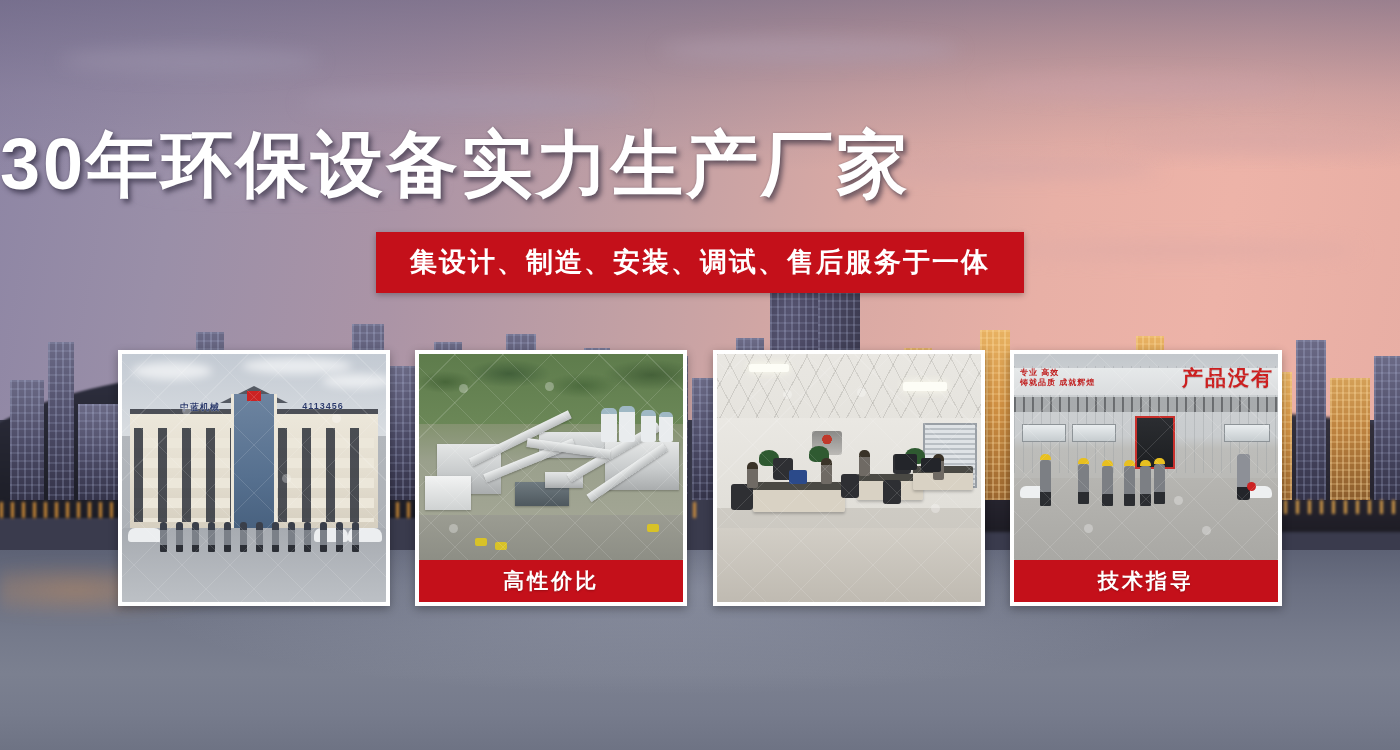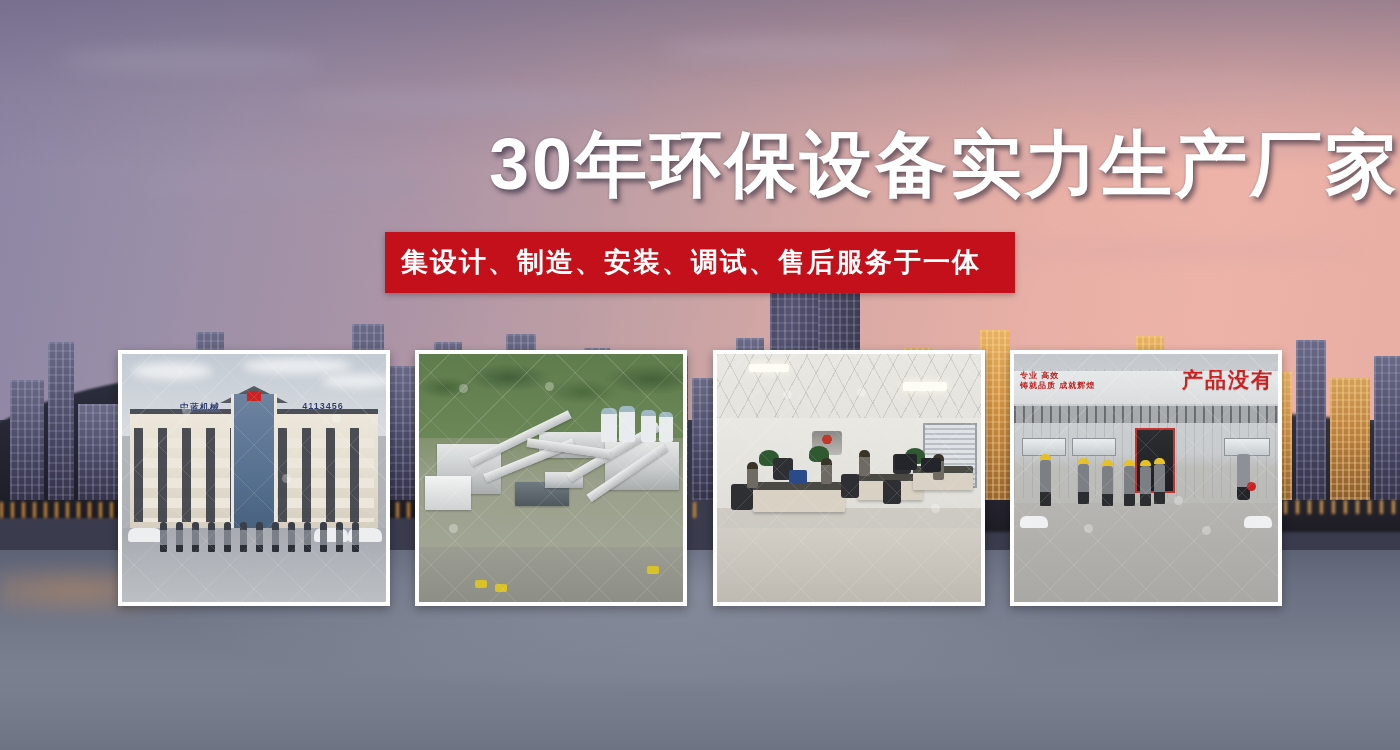--- a/index.html
+++ b/index.html
@@ -130,41 +130,41 @@
     background:
       repeating-linear-gradient(90deg,
         rgba(255,185,80,.8) 0 3px,
         rgba(0,0,0,0) 3px 12px);
     filter:blur(1.6px);
   }
 
   
   .headline {
     position:absolute; left:0; top:128px; width:1400px;
-    text-align:right;
+    text-align:left;
     color:#ffffff;
     font-size:72px;
     font-weight:bold;
     letter-spacing:3px;
     line-height:1;
     text-shadow: 3px 4px 5px rgba(30,25,45,.55), 0 0 2px rgba(60,50,70,.4);
     font-family:"Liberation Sans","DejaVu Sans",sans-serif;
     white-space:nowrap;
   }
 
   
   .subbanner {
     position:absolute; left:50%; top:232px;
     transform:translateX(-50%);
     background:#c4101a;
     color:#ffffff;
     font-size:27px;
     font-weight:bold;
     letter-spacing:2px;
-    padding:12px 34px 13px 16px;
+    padding:12px 34px 13px 34px;
     white-space:nowrap;
     box-shadow:0 2px 6px rgba(0,0,0,.28);
   }
 
   
   .cards {
     position:absolute; left:118px; top:350px;
     width:1164px; height:256px;
     display:flex;
     justify-content:space-between;
@@ -570,20 +570,21 @@
           <div class="p2-dig" style="left:56px;bottom:14px;"></div>
           <div class="p2-dig" style="left:76px;bottom:10px;"></div>
           <div class="p2-dig" style="right:24px;bottom:28px;"></div>
 
           <div class="wm"></div>
           <div class="wm-dot" style="left:40px;top:30px;"></div>
           <div class="wm-dot" style="left:126px;top:28px;"></div>
           <div class="wm-dot" style="left:30px;top:170px;"></div>
         </div>
       </div>
+      <div class="card-label">高性价比</div>
     </div>
 
     <div class="card">
       <div class="card-photo">
         <div class="p3">
           <div class="p3-ceil"></div>
           <div class="p3-lamp" style="left:32px;top:10px;width:40px;height:8px;"></div>
           <div class="p3-lamp" style="left:186px;top:28px;width:44px;height:9px;"></div>
           <div class="p3-wall"></div>
           <div class="p3-decor"></div>
@@ -658,16 +659,17 @@
 
           <div class="p4-mgr" style="right:28px;top:100px;"></div>
           <div class="p4-redhat" style="right:22px;top:128px;"></div>
 
           <div class="wm"></div>
           <div class="wm-dot" style="left:160px;top:142px;"></div>
           <div class="wm-dot" style="left:188px;top:172px;"></div>
           <div class="wm-dot" style="left:70px;top:170px;"></div>
         </div>
       </div>
+      <div class="card-label">技术指导</div>
     </div>
 
   </div>
 </div>
 
 </body></html>

